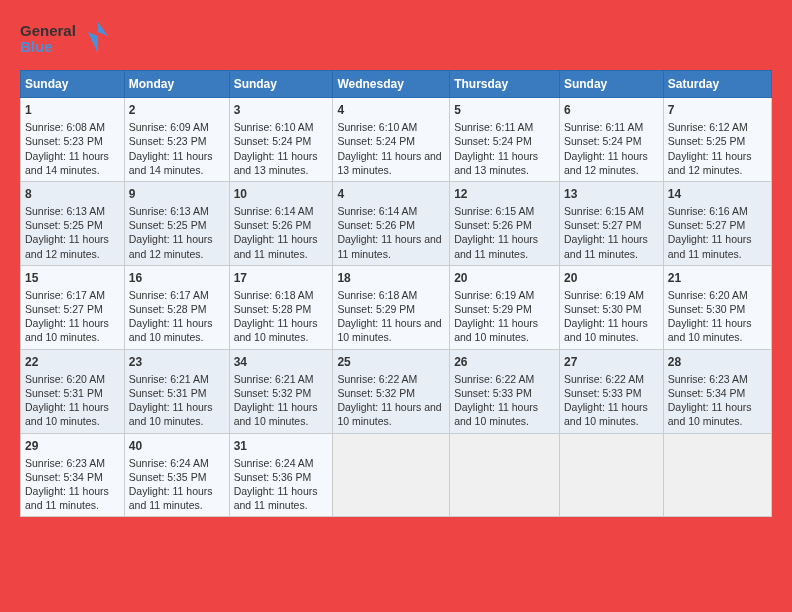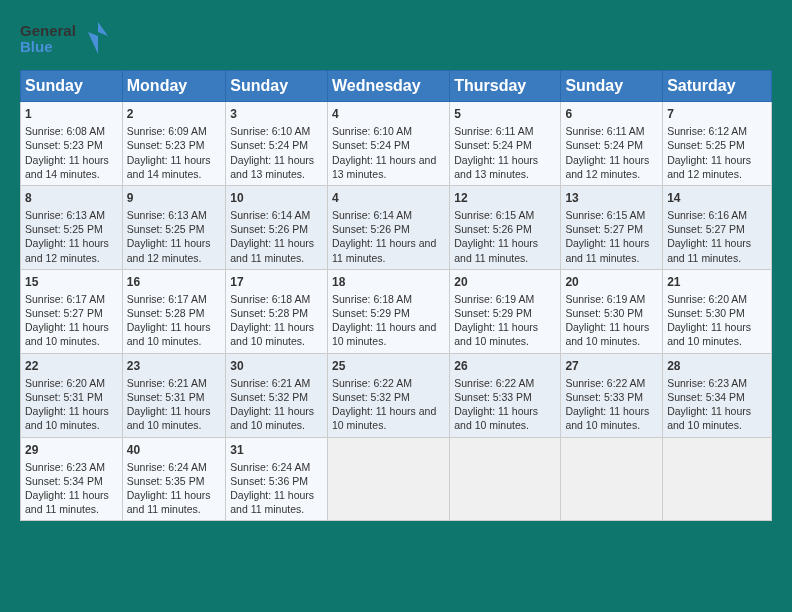--- a/index.html
+++ b/index.html
@@ -7,21 +7,21 @@
       font-family: Arial, sans-serif;
       background: #fff;
       width: 792px;
       height: 612px;
       overflow: hidden;
     }
     .page {
       width: 792px;
       min-height: 612px;
       padding: 18px 20px 10px 20px;
-      background: #0f766e;
+      background: #ef4444;
     }
     .header {
       display: flex;
       justify-content: space-between;
       align-items: flex-start;
       margin-bottom: 12px;
     }
     .logo {
       display: flex;
       align-items: center;
@@ -43,21 +43,21 @@
     table {
       width: 100%;
       border-collapse: collapse;
       font-size: 10.5px;
     }
     thead tr th {
       background: #3a7abf;
       color: #fff;
       padding: 6px 4px;
       text-align: left;
-      font-size: 16px;
+      font-size: 12px;
       font-weight: bold;
       border: 1px solid #2a6aaf;
     }
     tbody tr td {
       vertical-align: top;
       padding: 4px 4px;
       border: 1px solid #ccc;
       color: #333;
       line-height: 1.35;
     }
@@ -131,21 +131,21 @@
           <td><span class="day-num">16</span>Sunrise: 6:17 AM<br>Sunset: 5:28 PM<br>Daylight: 11 hours and 10 minutes.</td>
           <td><span class="day-num">17</span>Sunrise: 6:18 AM<br>Sunset: 5:28 PM<br>Daylight: 11 hours and 10 minutes.</td>
           <td><span class="day-num">18</span>Sunrise: 6:18 AM<br>Sunset: 5:29 PM<br>Daylight: 11 hours and 10 minutes.</td>
           <td><span class="day-num">20</span>Sunrise: 6:19 AM<br>Sunset: 5:29 PM<br>Daylight: 11 hours and 10 minutes.</td>
           <td><span class="day-num">20</span>Sunrise: 6:19 AM<br>Sunset: 5:30 PM<br>Daylight: 11 hours and 10 minutes.</td>
           <td><span class="day-num">21</span>Sunrise: 6:20 AM<br>Sunset: 5:30 PM<br>Daylight: 11 hours and 10 minutes.</td>
         </tr>
         <tr>
           <td><span class="day-num">22</span>Sunrise: 6:20 AM<br>Sunset: 5:31 PM<br>Daylight: 11 hours and 10 minutes.</td>
           <td><span class="day-num">23</span>Sunrise: 6:21 AM<br>Sunset: 5:31 PM<br>Daylight: 11 hours and 10 minutes.</td>
-          <td><span class="day-num">30</span>Sunrise: 6:21 AM<br>Sunset: 5:32 PM<br>Daylight: 11 hours and 10 minutes.</td>
+          <td><span class="day-num">34</span>Sunrise: 6:21 AM<br>Sunset: 5:32 PM<br>Daylight: 11 hours and 10 minutes.</td>
           <td><span class="day-num">25</span>Sunrise: 6:22 AM<br>Sunset: 5:32 PM<br>Daylight: 11 hours and 10 minutes.</td>
           <td><span class="day-num">26</span>Sunrise: 6:22 AM<br>Sunset: 5:33 PM<br>Daylight: 11 hours and 10 minutes.</td>
           <td><span class="day-num">27</span>Sunrise: 6:22 AM<br>Sunset: 5:33 PM<br>Daylight: 11 hours and 10 minutes.</td>
           <td><span class="day-num">28</span>Sunrise: 6:23 AM<br>Sunset: 5:34 PM<br>Daylight: 11 hours and 10 minutes.</td>
         </tr>
         <tr>
           <td><span class="day-num">29</span>Sunrise: 6:23 AM<br>Sunset: 5:34 PM<br>Daylight: 11 hours and 11 minutes.</td>
           <td><span class="day-num">40</span>Sunrise: 6:24 AM<br>Sunset: 5:35 PM<br>Daylight: 11 hours and 11 minutes.</td>
           <td><span class="day-num">31</span>Sunrise: 6:24 AM<br>Sunset: 5:36 PM<br>Daylight: 11 hours and 11 minutes.</td>
           <td class="empty-cell"></td>

